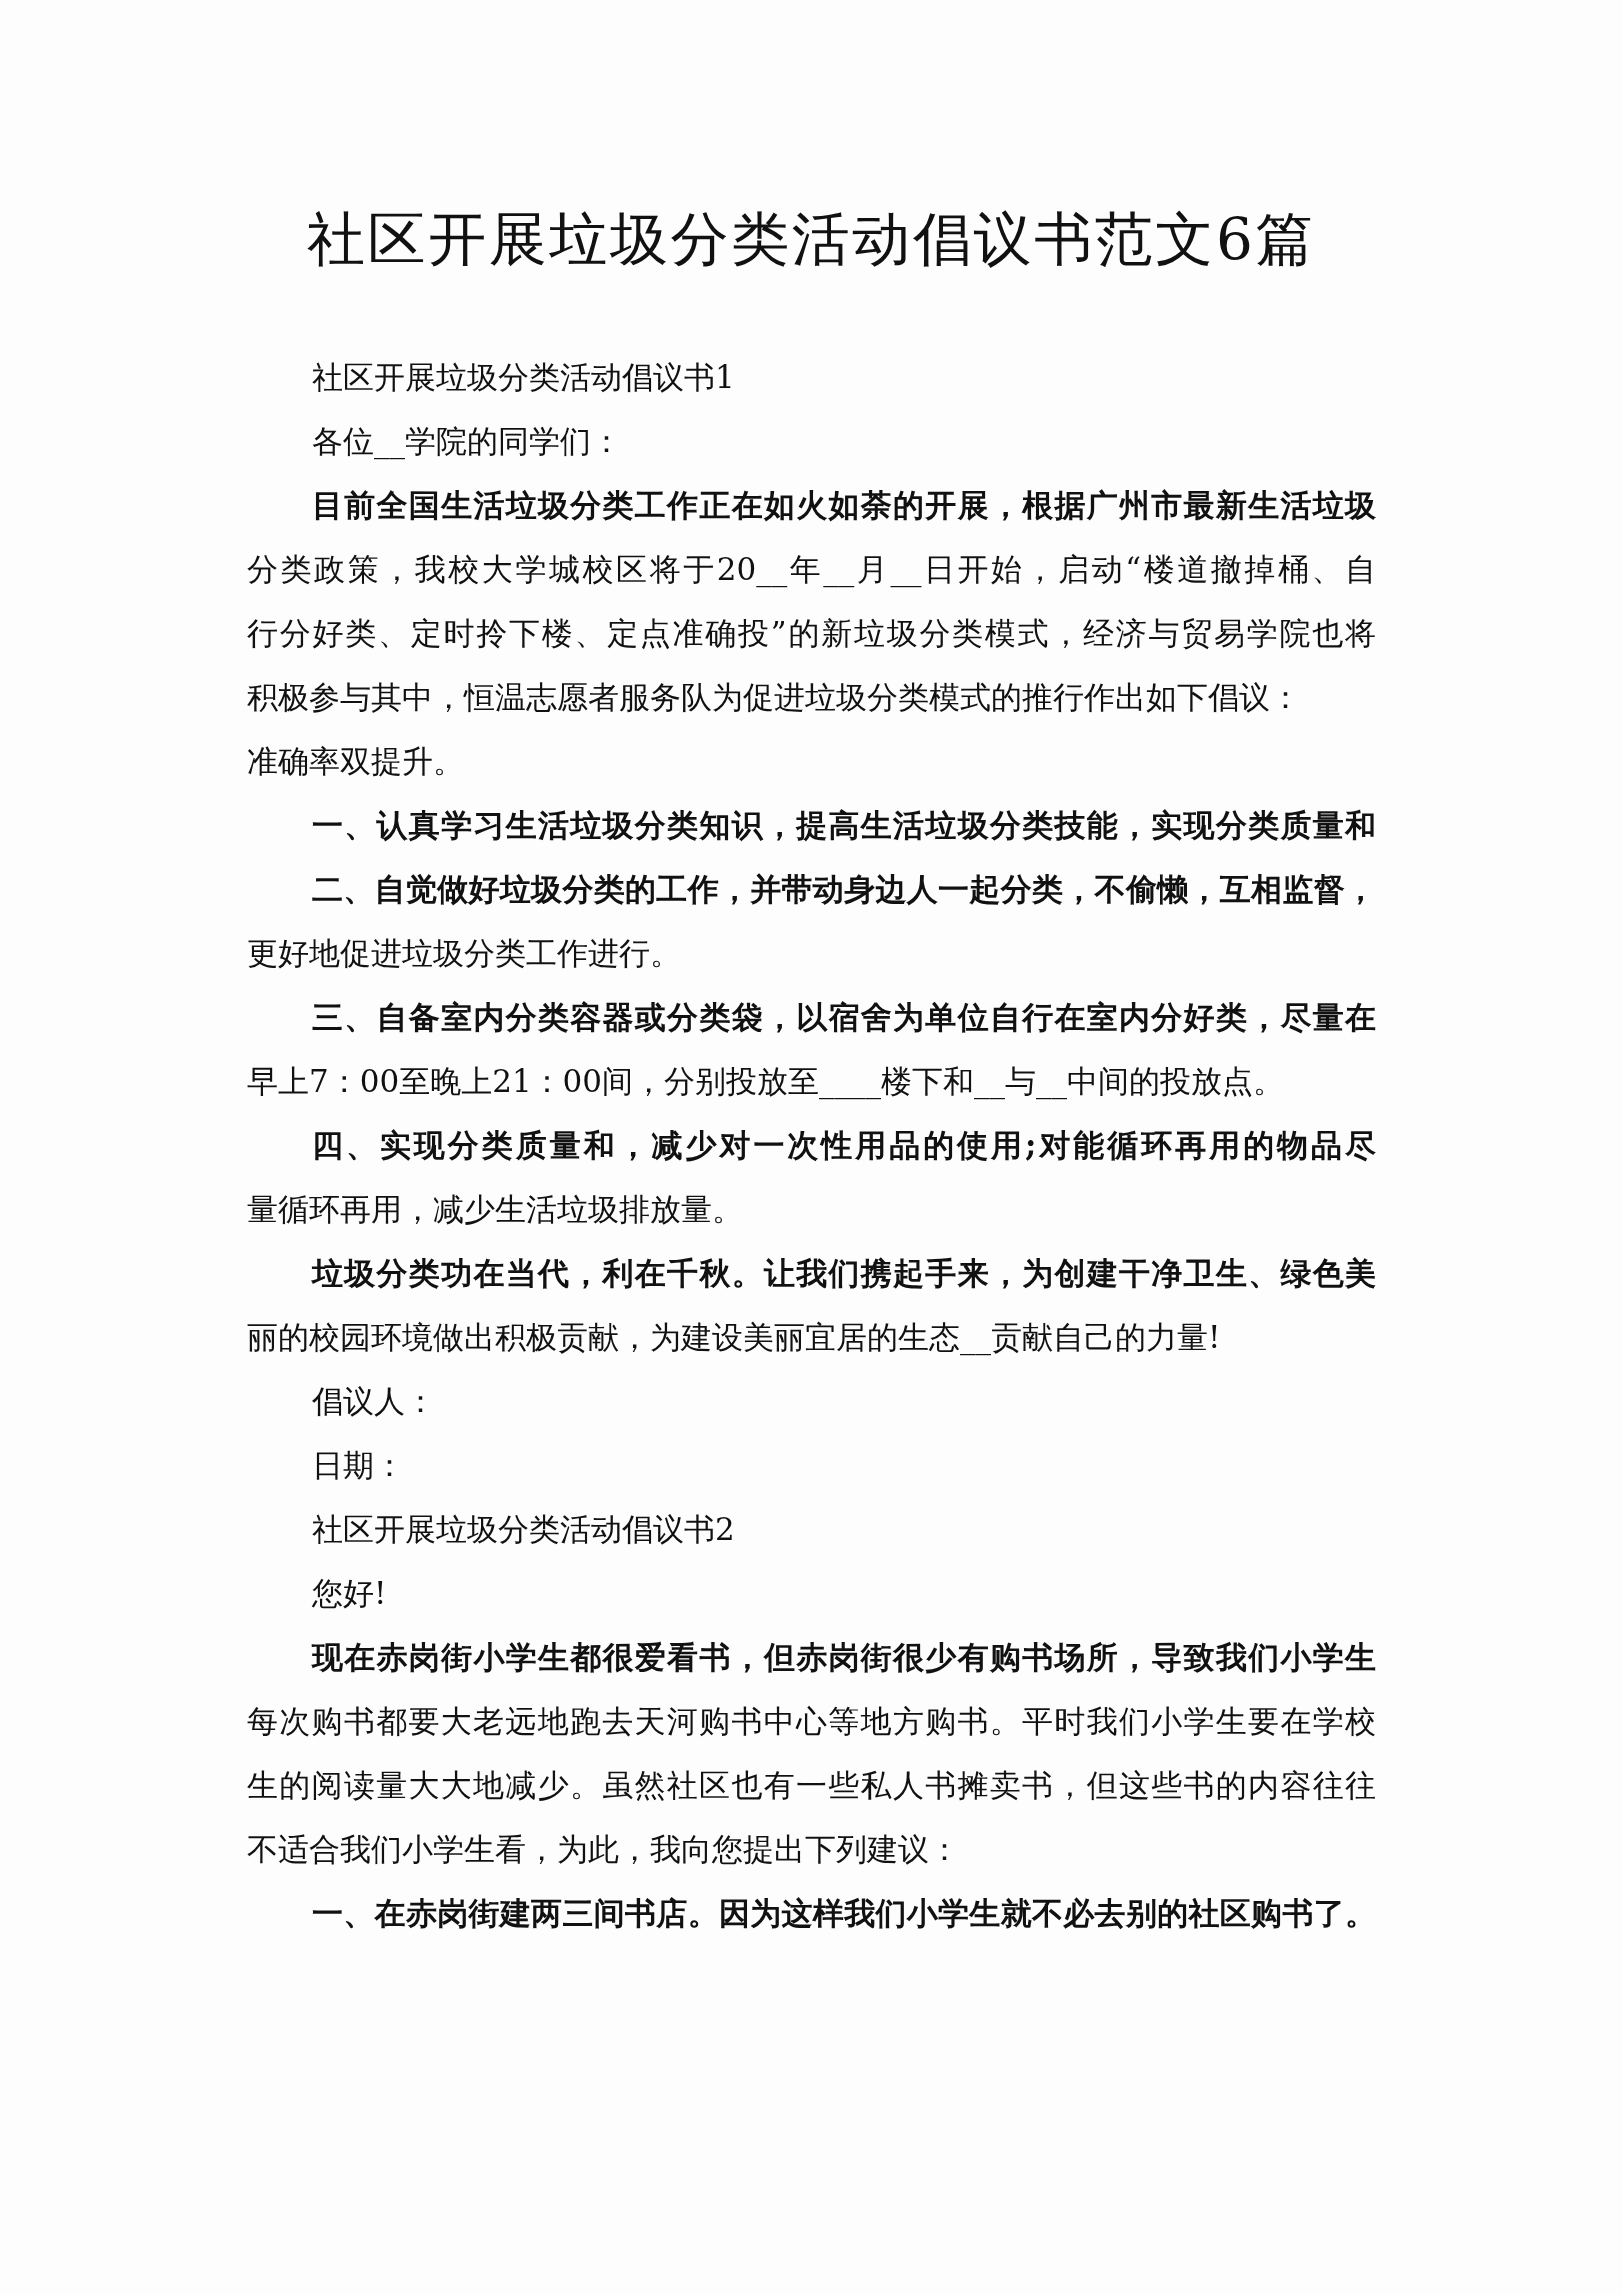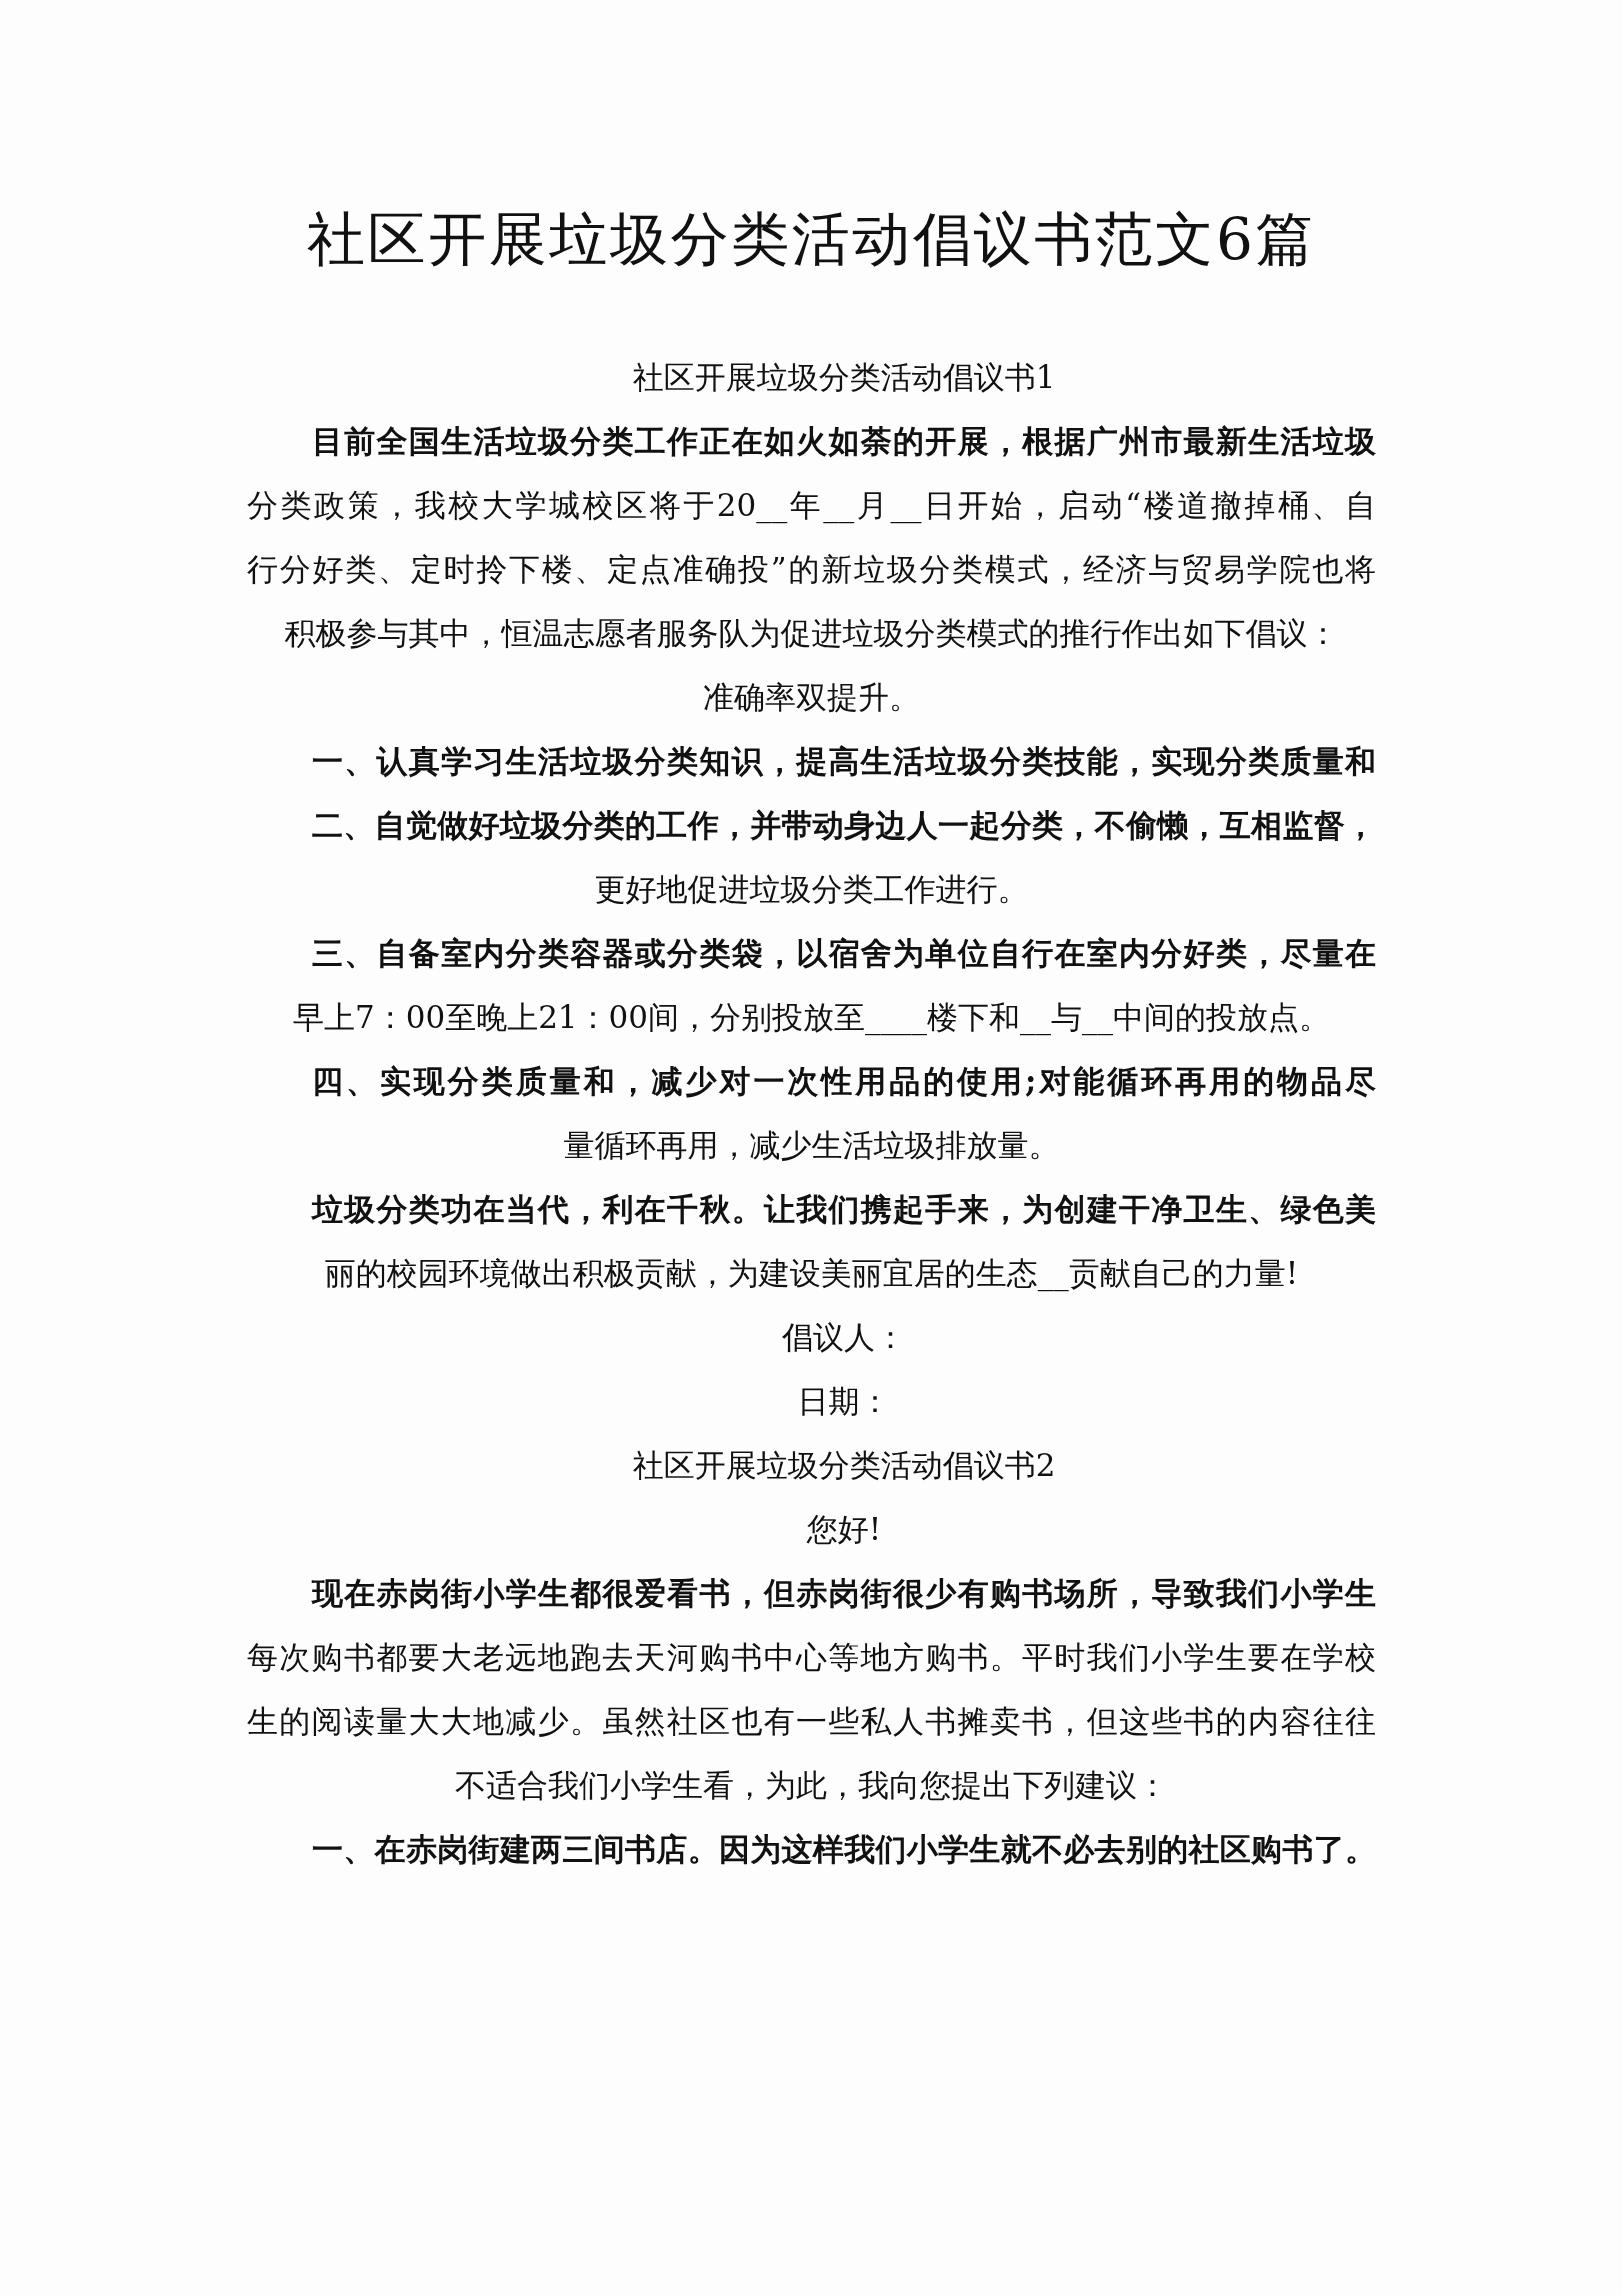--- a/index.html
+++ b/index.html
@@ -33,21 +33,20 @@
     top: 351px;
     width: 1129px;
   }
   .line {
     display: block;
     height: 64px;
     line-height: 52px;
     font-size: 31px;
     white-space: nowrap;
     overflow: visible;
-    text-align: center;
   }
   .line.full {
     text-align: justify;
     text-align-last: justify;
   }
   .line.indent {
     padding-left: 65px;
   }
   .line.full.indent {
     width: auto;
@@ -56,20 +55,21 @@
 </style>
 </head>
 <body>
 
 <h1 class="page-title">社区开展垃圾分类活动倡议书范文6篇</h1>
 
 <div class="body">
 
   <div>
     <div class="line indent">社区开展垃圾分类活动倡议书1</div>
+    <div class="line indent">各位__学院的同学们：</div>
 
     <div>
       <div class="line full indent">目前全国生活垃圾分类工作正在如火如荼的开展，根据广州市最新生活垃圾</div>
       <div class="line full">分类政策，我校大学城校区将于20__年__月__日开始，启动“楼道撤掉桶、自</div>
       <div class="line full">行分好类、定时拎下楼、定点准确投”的新垃圾分类模式，经济与贸易学院也将</div>
       <div class="line">积极参与其中，恒温志愿者服务队为促进垃圾分类模式的推行作出如下倡议：</div>
     </div>
 
     <div>
       <div class="line">准确率双提升。</div>

